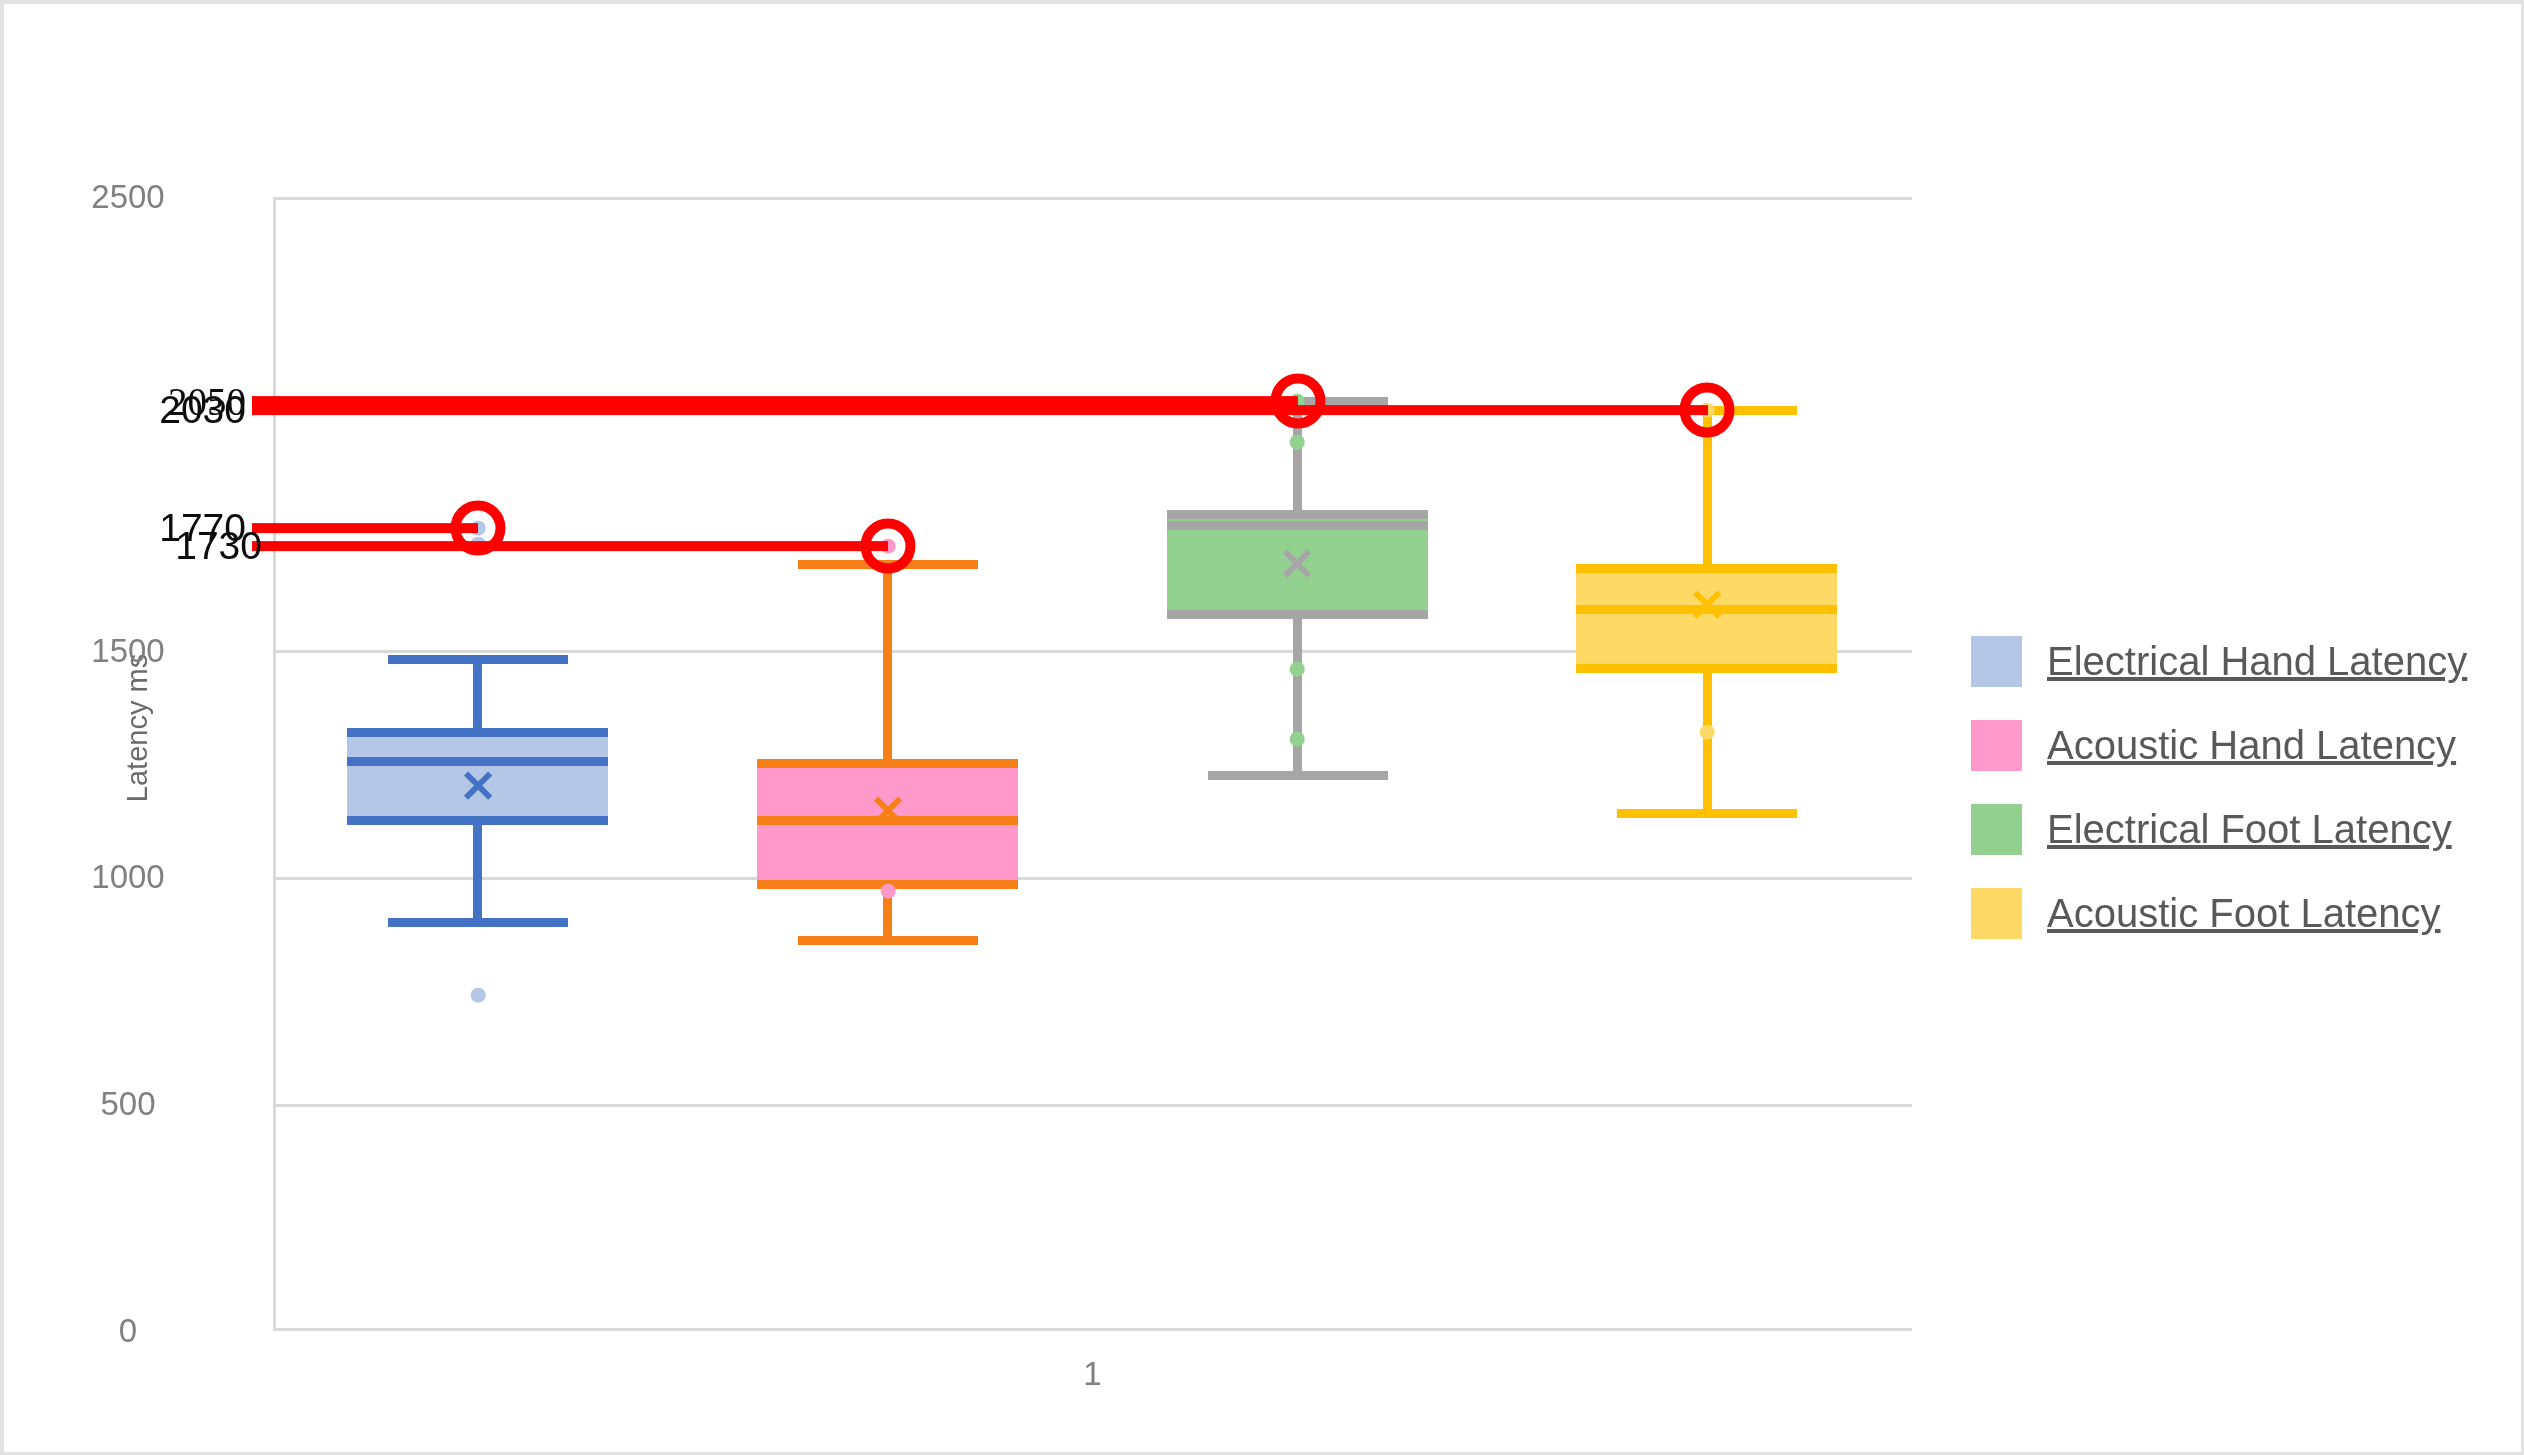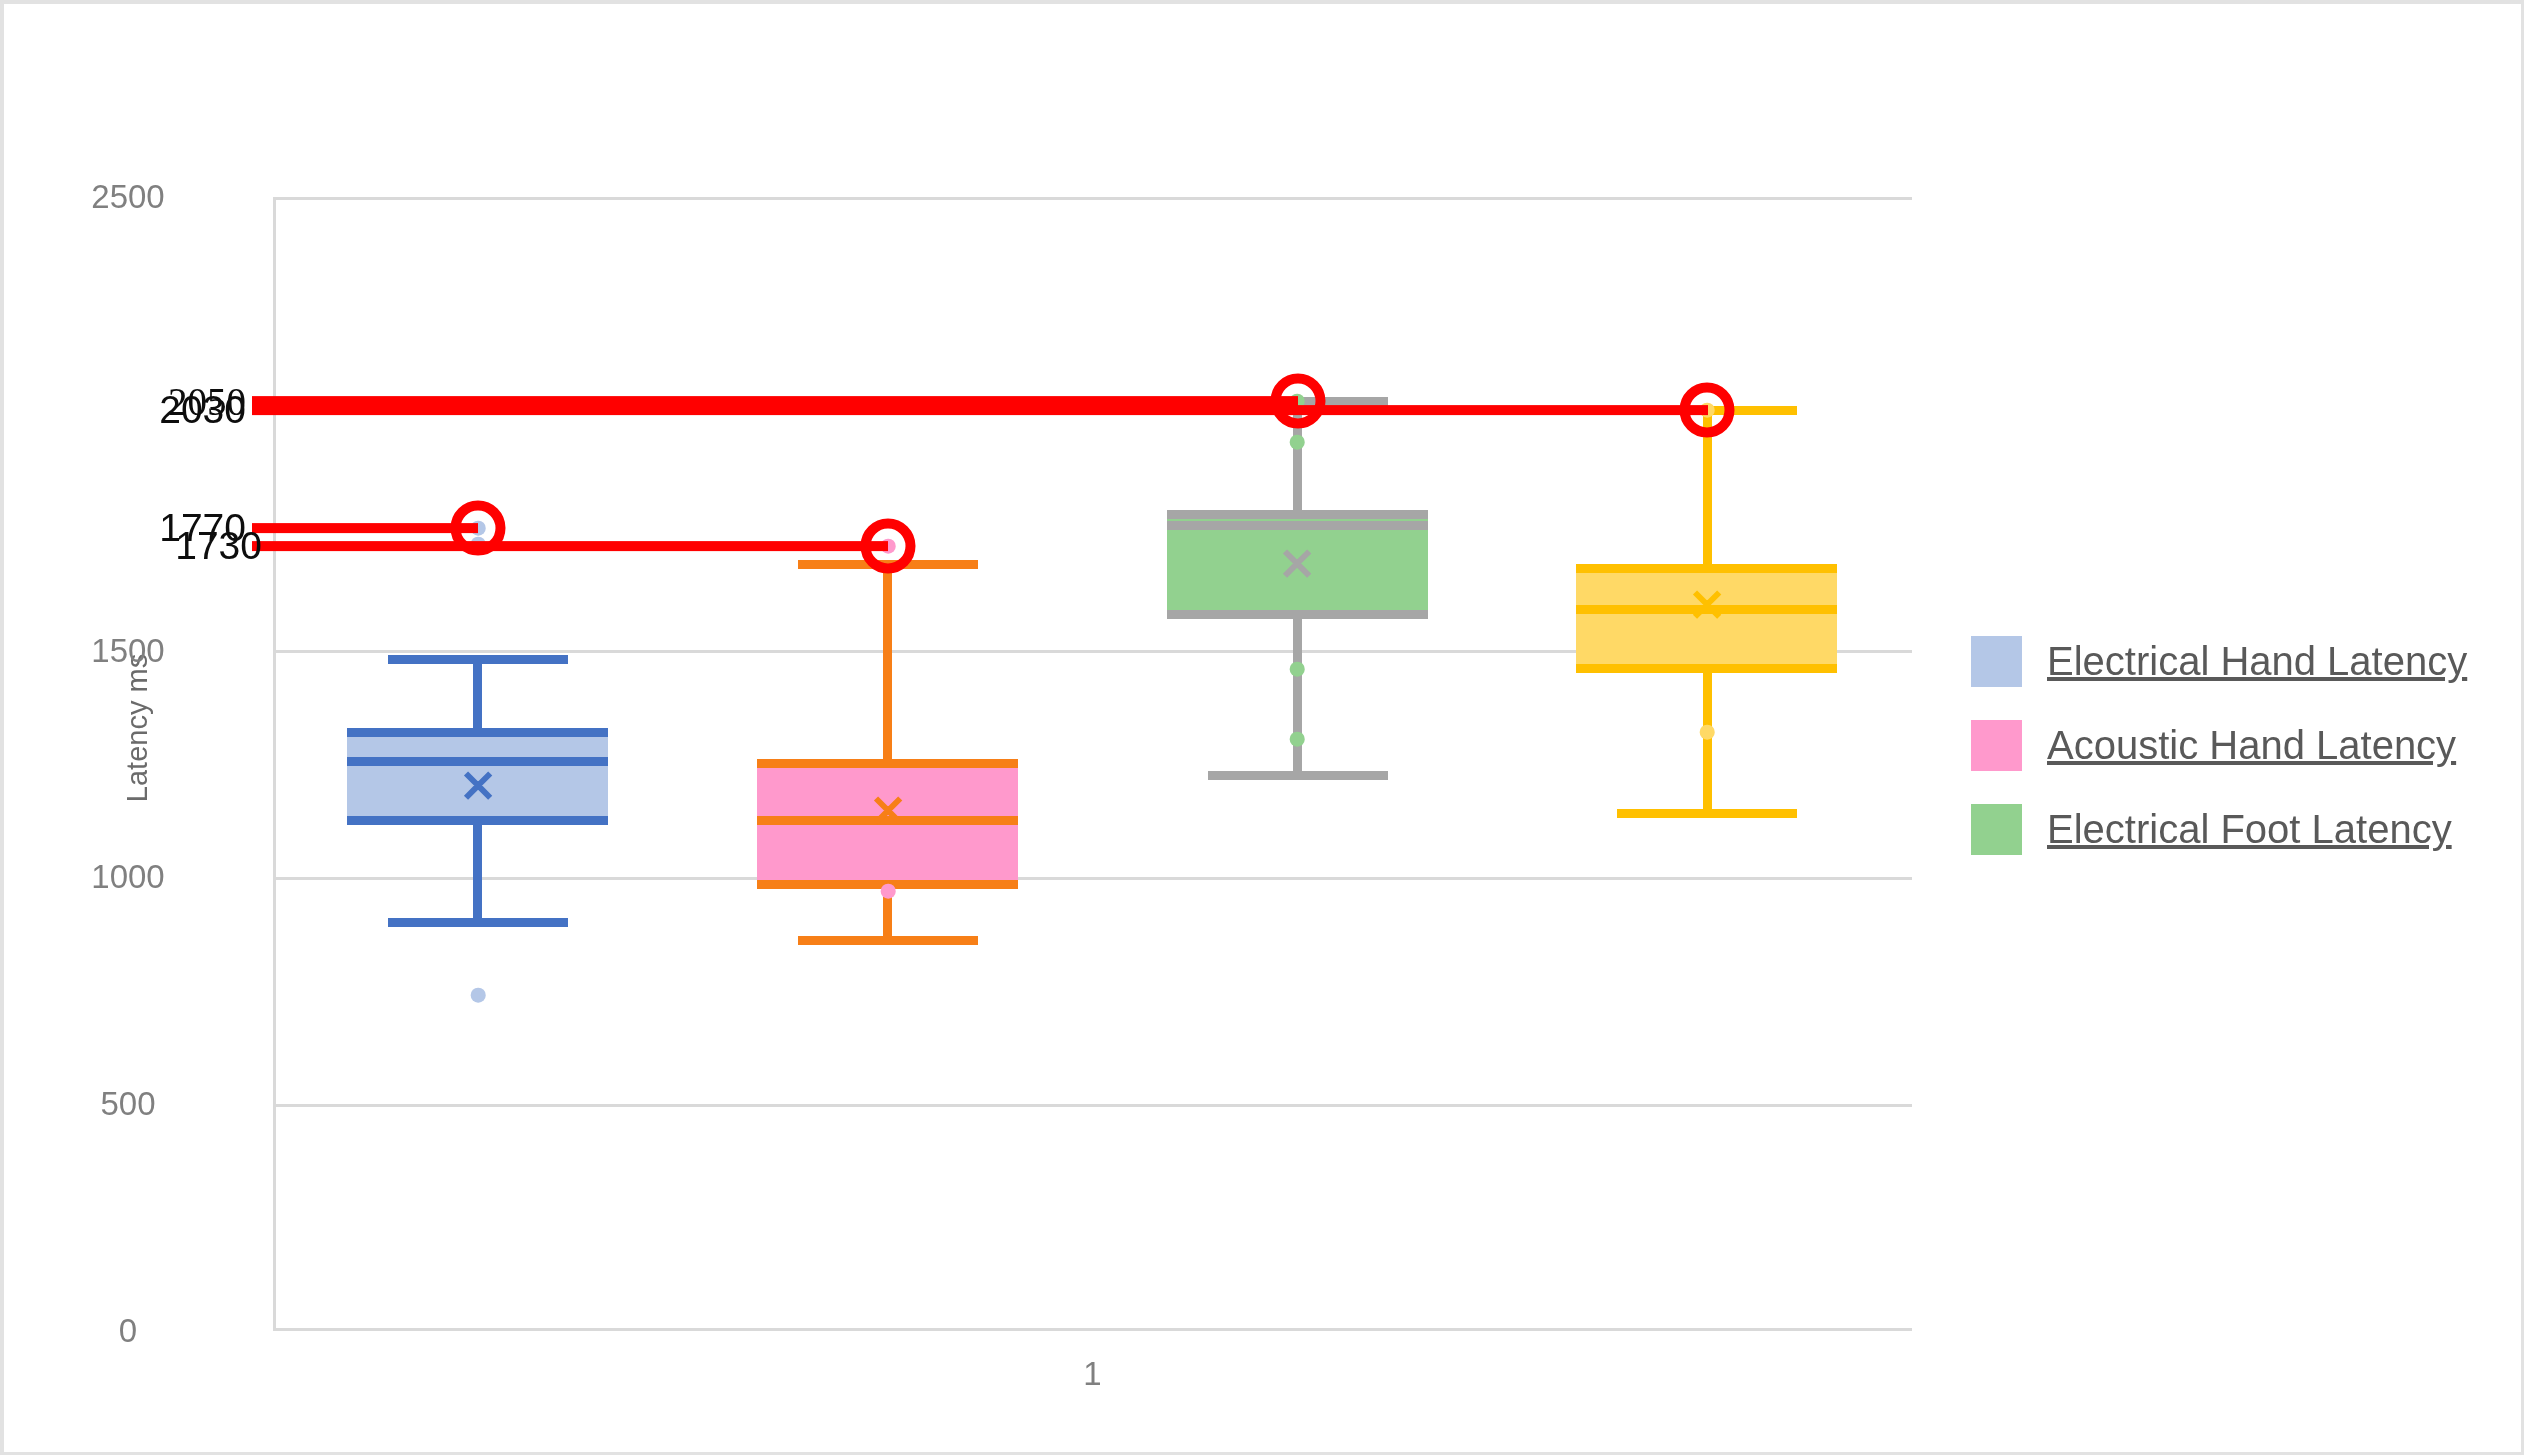--- a/index.html
+++ b/index.html
@@ -225,15 +225,19 @@
         <span class="legend-label">Electrical Hand Latency</span>
       </div>
       <div class="legend-item">
         <span class="legend-swatch" style="background: rgb(255, 153, 204);"></span>
         <span class="legend-label">Acoustic Hand Latency</span>
       </div>
       <div class="legend-item">
         <span class="legend-swatch" style="background: rgb(146, 209, 143);"></span>
         <span class="legend-label">Electrical Foot Latency</span>
       </div>
+      <div class="legend-item">
+        <span class="legend-swatch" style="background: rgb(255, 217, 102);"></span>
+        <span class="legend-label">Acoustic Foot Latency</span>
+      </div>
     </div>
 </div>
 
 
 </body></html>

